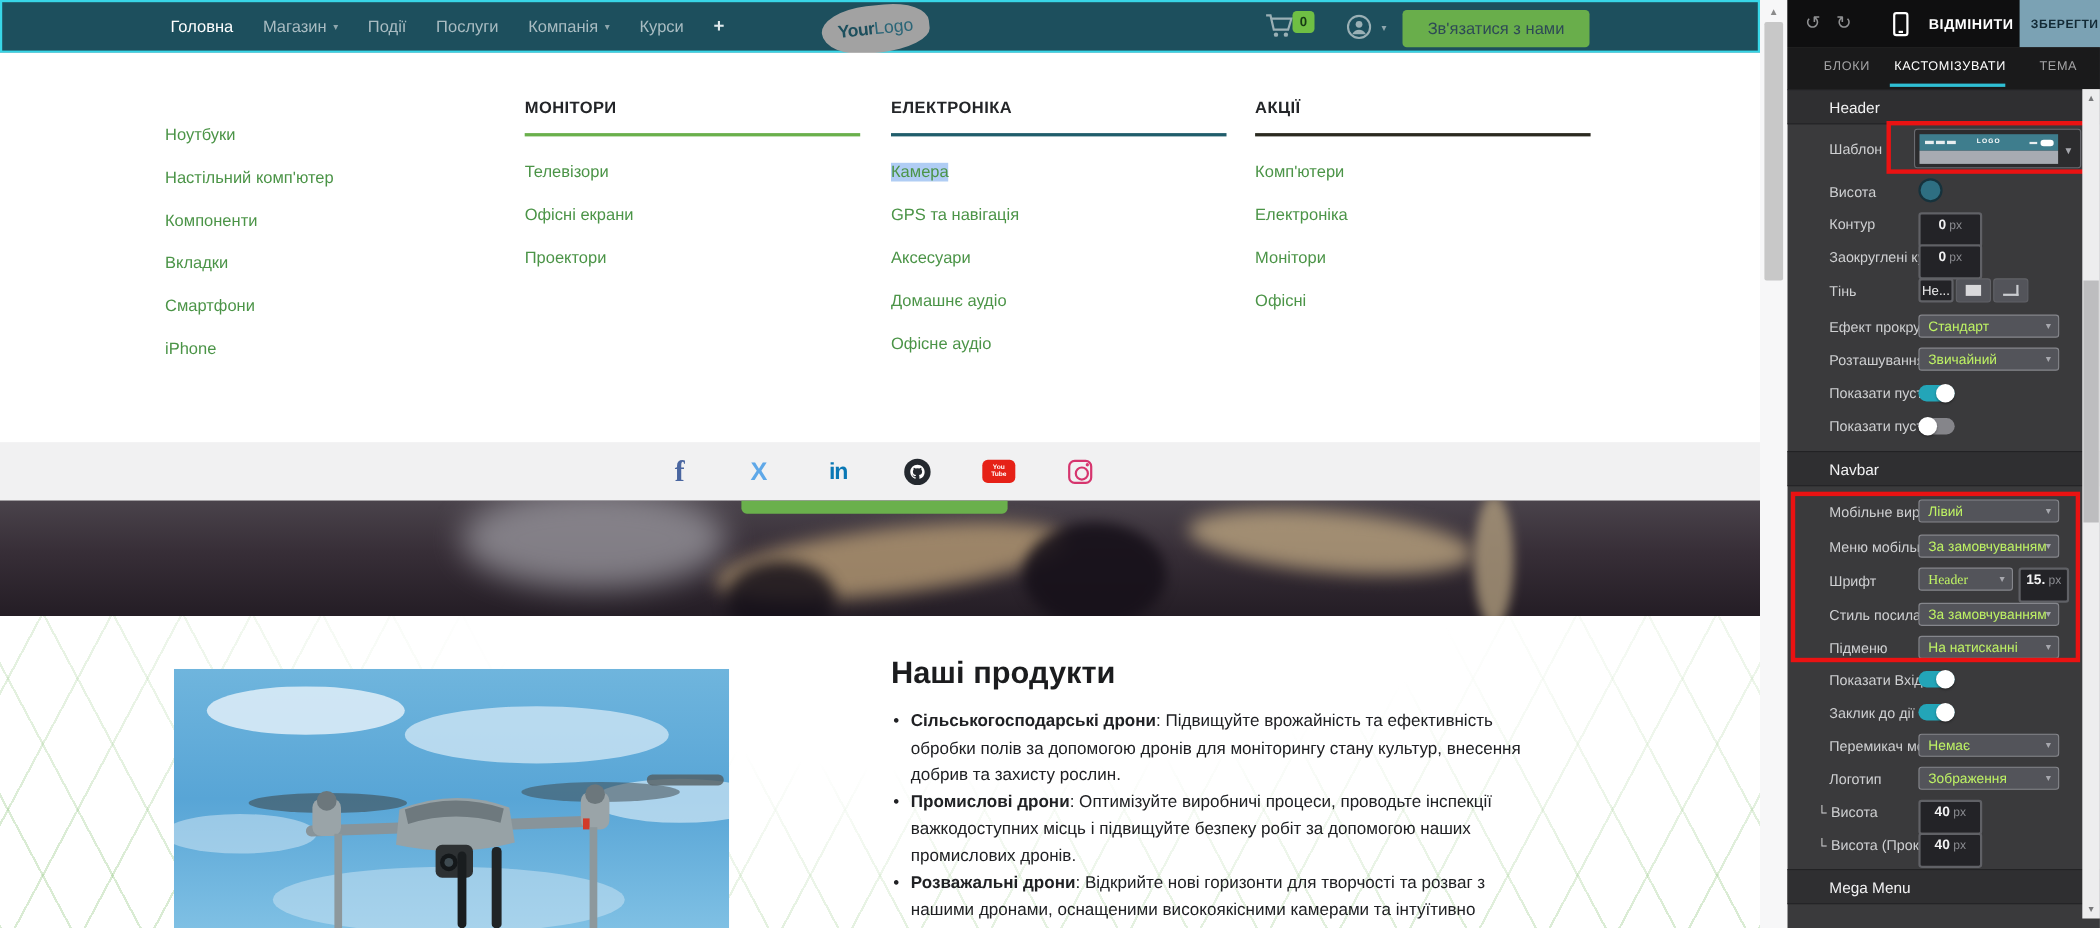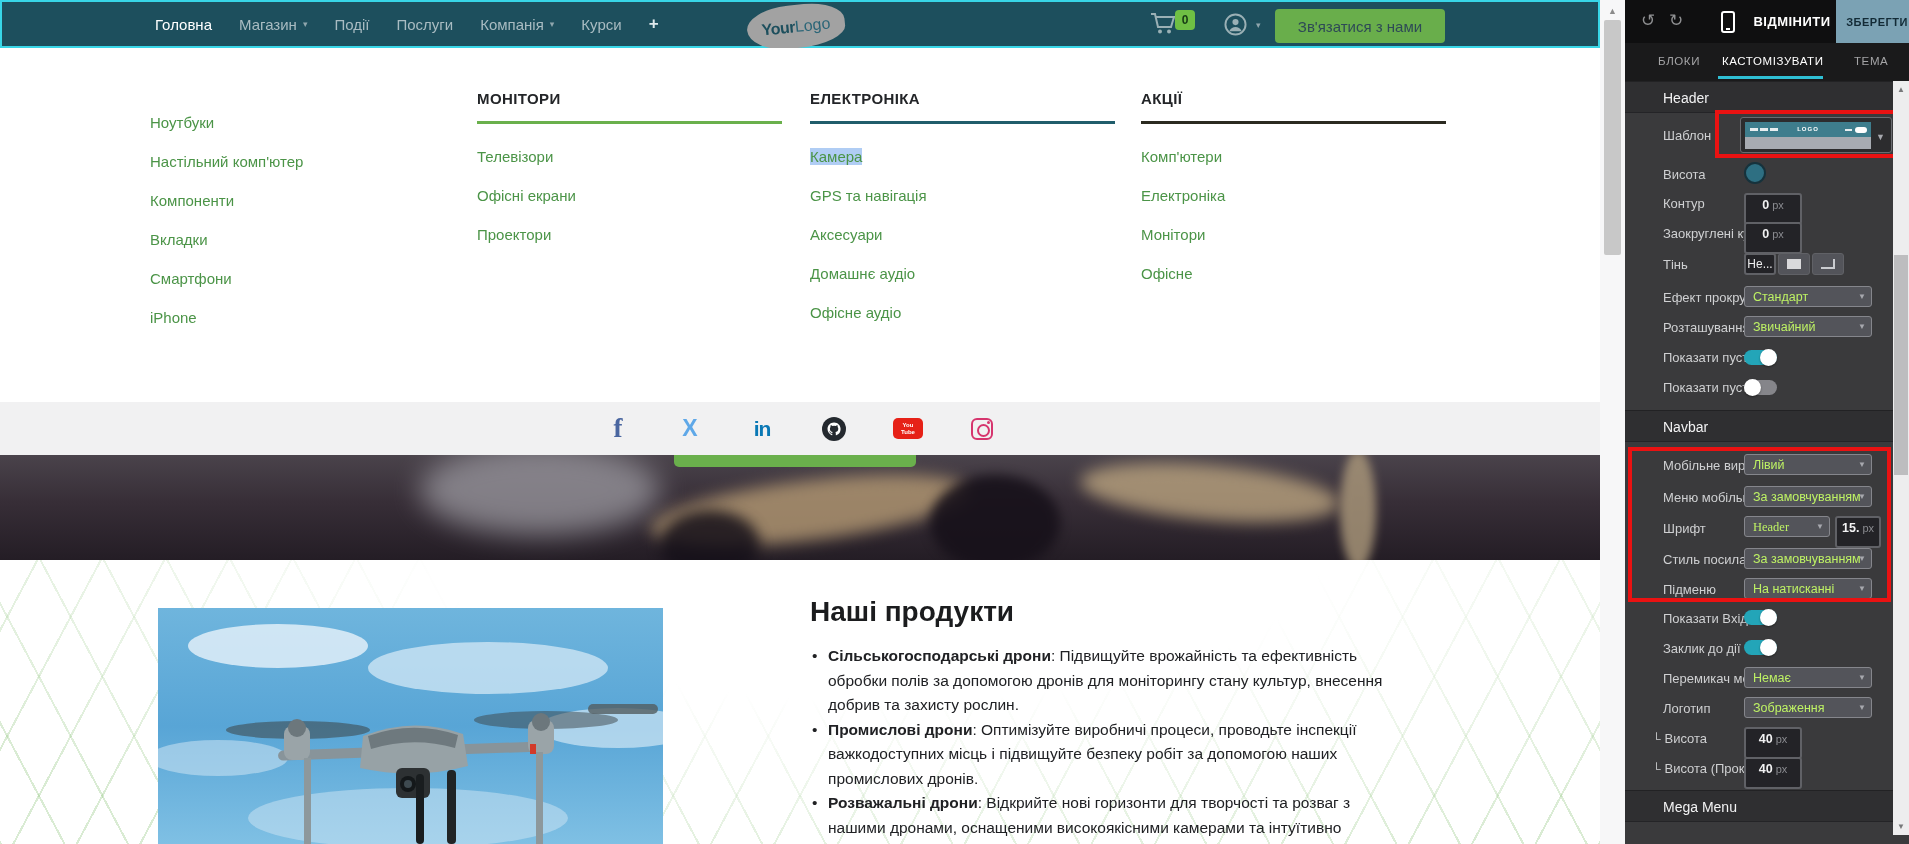--- a/index.html
+++ b/index.html
@@ -228,21 +228,21 @@
       <div class="mitem"><span>GPS та навігація</span></div>
       <div class="mitem"><span>Аксесуари</span></div>
       <div class="mitem"><span>Домашнє аудіо</span></div>
       <div class="mitem"><span>Офісне аудіо</span></div>
     </div>
     <div class="mcol u4" style="left:1141px">
       <h3>АКЦІЇ</h3>
       <div class="mitem"><span>Комп'ютери</span></div>
       <div class="mitem"><span>Електроніка</span></div>
       <div class="mitem"><span>Монітори</span></div>
-      <div class="mitem"><span>Офісне</span></div>
+      <div class="mitem"><span>Офісні</span></div>
     </div>
   </div>
 
   <div id="socialband">
     <span class="sicon ic-fb">f</span>
     <span class="sicon ic-x">X</span>
     <span class="sicon ic-in">in</span>
     <span class="sicon">
       <svg width="26" height="26" viewBox="0 0 26 26">
         <circle cx="13" cy="13" r="12" fill="#24292f"></circle>

